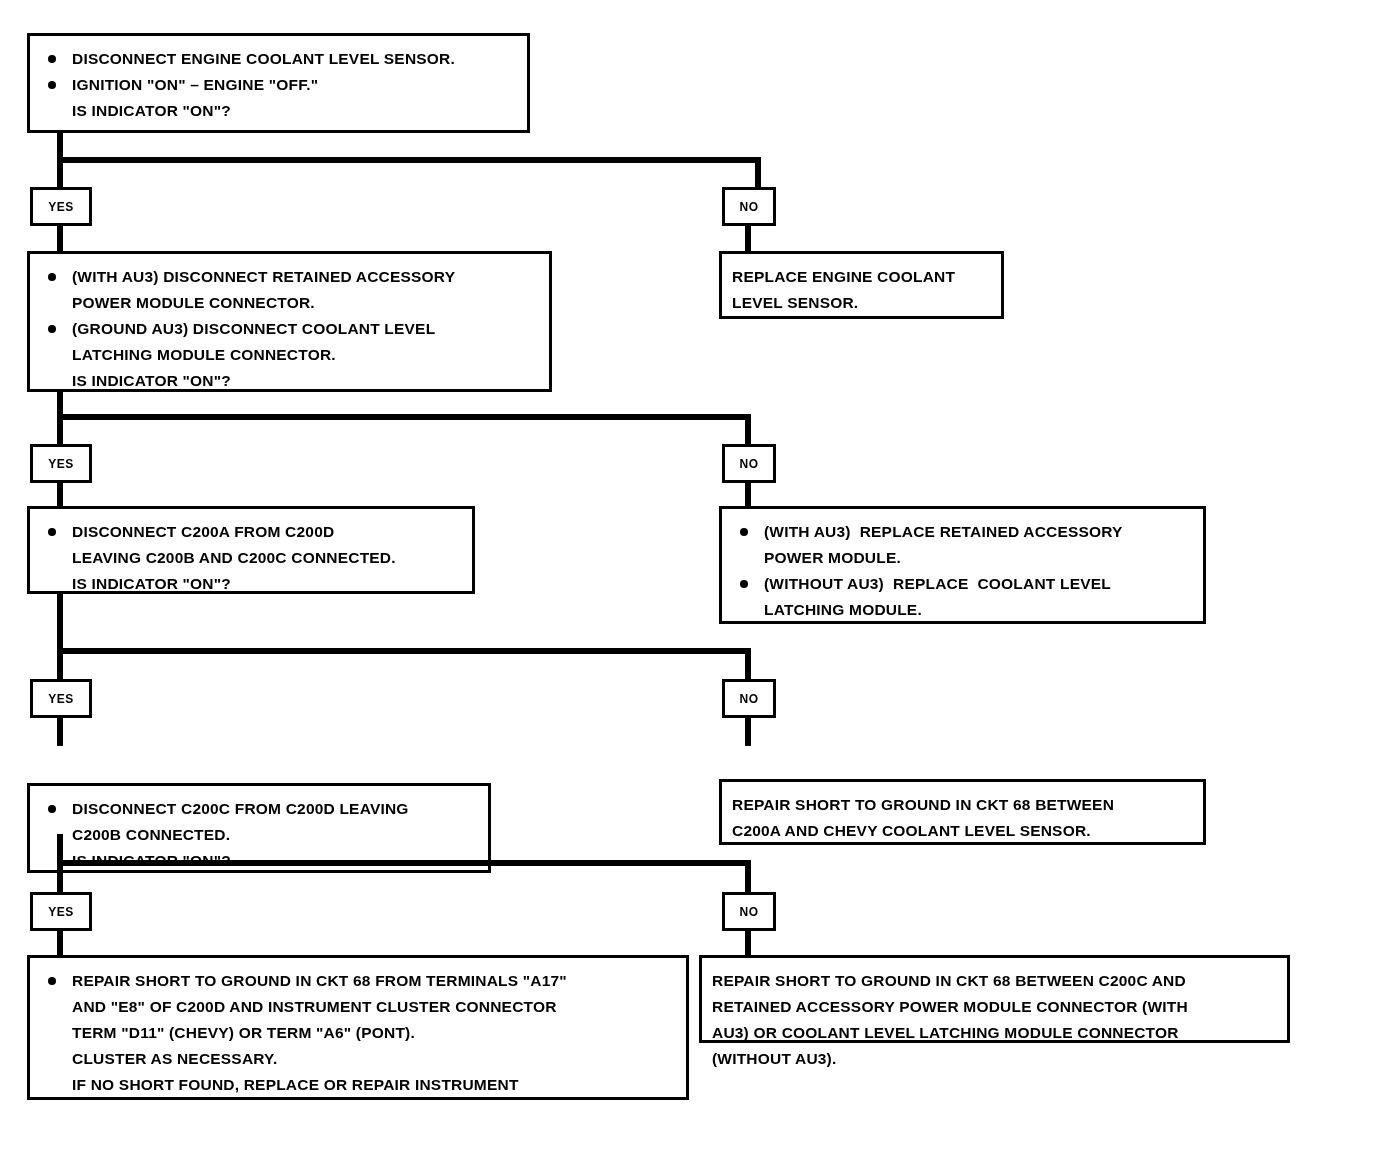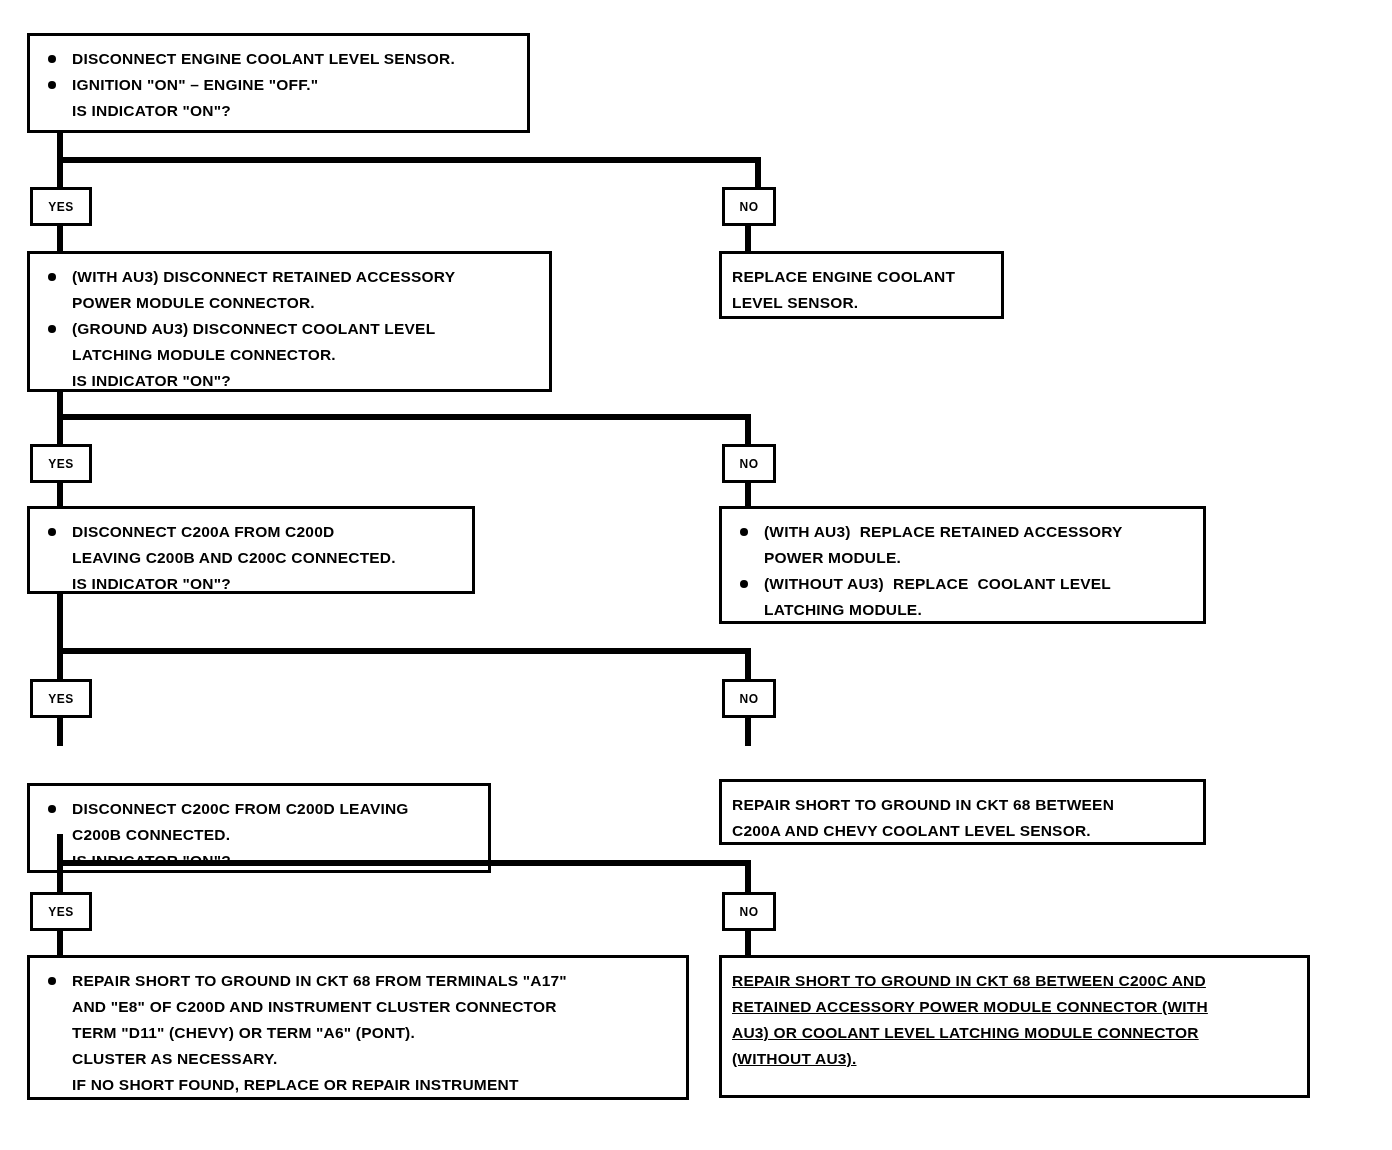--- a/index.html
+++ b/index.html
@@ -208,21 +208,21 @@
   <div class="box" style="left:27px; top:955px; width:662px; height:145px;">
     <div class="box-inner">
       <div class="line bullet">REPAIR SHORT TO GROUND IN CKT 68 FROM TERMINALS "A17"</div>
       <div class="line indent">AND "E8" OF C200D AND INSTRUMENT CLUSTER CONNECTOR</div>
       <div class="line indent">TERM "D11" (CHEVY) OR TERM "A6" (PONT).</div>
       <div class="line indent">CLUSTER AS NECESSARY.</div>
       <div class="line indent">IF NO SHORT FOUND, REPLACE OR REPAIR INSTRUMENT</div>
     </div>
   </div>
 
-  <div class="box" style="left:719px; top:955px; width:591px; height:143px;text-decoration:underline;">
+  <div class="box" style="left:699px; top:955px; width:591px; height:88px;">
     <div class="box-inner">
       <div class="line plain">REPAIR SHORT TO GROUND IN CKT 68 BETWEEN C200C AND</div>
       <div class="line plain">RETAINED ACCESSORY POWER MODULE CONNECTOR (WITH</div>
       <div class="line plain">AU3) OR COOLANT LEVEL LATCHING MODULE CONNECTOR</div>
       <div class="line plain">(WITHOUT AU3).</div>
     </div>
   </div>
 
 </div>
 

